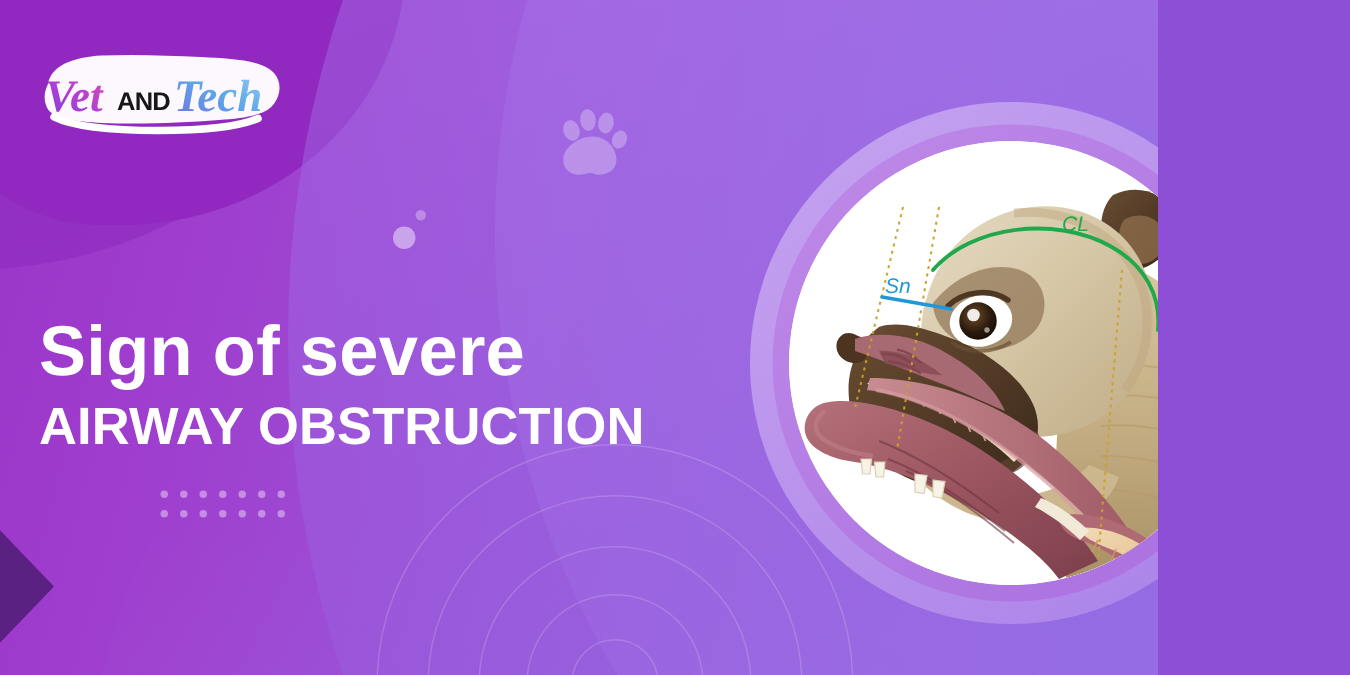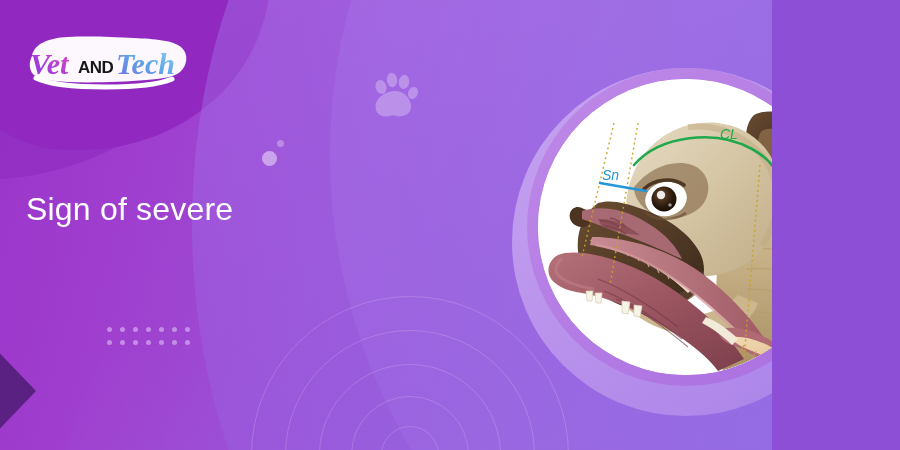--- a/index.html
+++ b/index.html
@@ -96,44 +96,45 @@
   }
   .logo svg{ display:block; width:100%; height:100%; }
 
   
   .headline{
     position:absolute; left:26px; top:192px;
     width:430px;
     color:#ffffff;
   }
   .headline .line1{
-    font-size:32px;
-    font-weight:400;
+    font-size:47px;
+    font-weight:700;
     letter-spacing:.2px;
     line-height:1.12;
     color:#ffffff;
     white-space:nowrap;
+    margin-top:16px;
   }
   .headline .line2{
     font-size:35px;
     font-weight:700;
     letter-spacing:.1px;
     line-height:1.2;
     margin-top:3px;
     color:#ffffff;
     white-space:nowrap;
   }
 
   
   .photo-wrap{
-    position:absolute; left:512px; top:68px;
+    position:absolute; left:500px; top:68px;
     width:348px; height:348px;
     border-radius:50%;
     background:linear-gradient(140deg, rgba(213,186,245,.72), rgba(190,150,238,.50));
-    display:flex; justify-content:center;
+    display:flex; align-items:center; justify-content:center;
   }
   .photo-ring{
     width:318px; height:318px; border-radius:50%;
     background:linear-gradient(140deg,#bf8ae8,#a96fe0);
     display:flex; align-items:center; justify-content:center;
   }
   .photo{
     width:296px; height:296px;
     border-radius:50%;
     background:#ffffff;
@@ -216,20 +217,21 @@
       <text x="12" y="42" font-family="'Liberation Serif', serif" font-size="30" font-style="italic" font-weight="700" fill="url(#gVet)">Vet</text>
 
       <text x="60" y="41" font-family="'Liberation Sans', sans-serif" font-size="17" font-weight="700" fill="#171717" letter-spacing="-0.5">AND</text>
 
       <text x="98" y="42" font-family="'Liberation Serif', serif" font-size="30" font-style="italic" font-weight="700" fill="url(#gTech)">Tech</text>
     </svg>
   </div>
 
   <div class="headline">
     <div class="line1">Sign of severe</div>
+    <div class="line2">AIRWAY OBSTRUCTION</div>
   </div>
 
   <div class="photo-wrap">
     <div class="photo-ring">
       <div class="photo">
         <svg viewBox="0 0 296 296">
           <defs>
             <linearGradient id="furLight" x1="0" y1="0" x2="1" y2="1">
               <stop offset="0%" stop-color="#e6dbc4"></stop>
               <stop offset="45%" stop-color="#d6c7a6"></stop>

